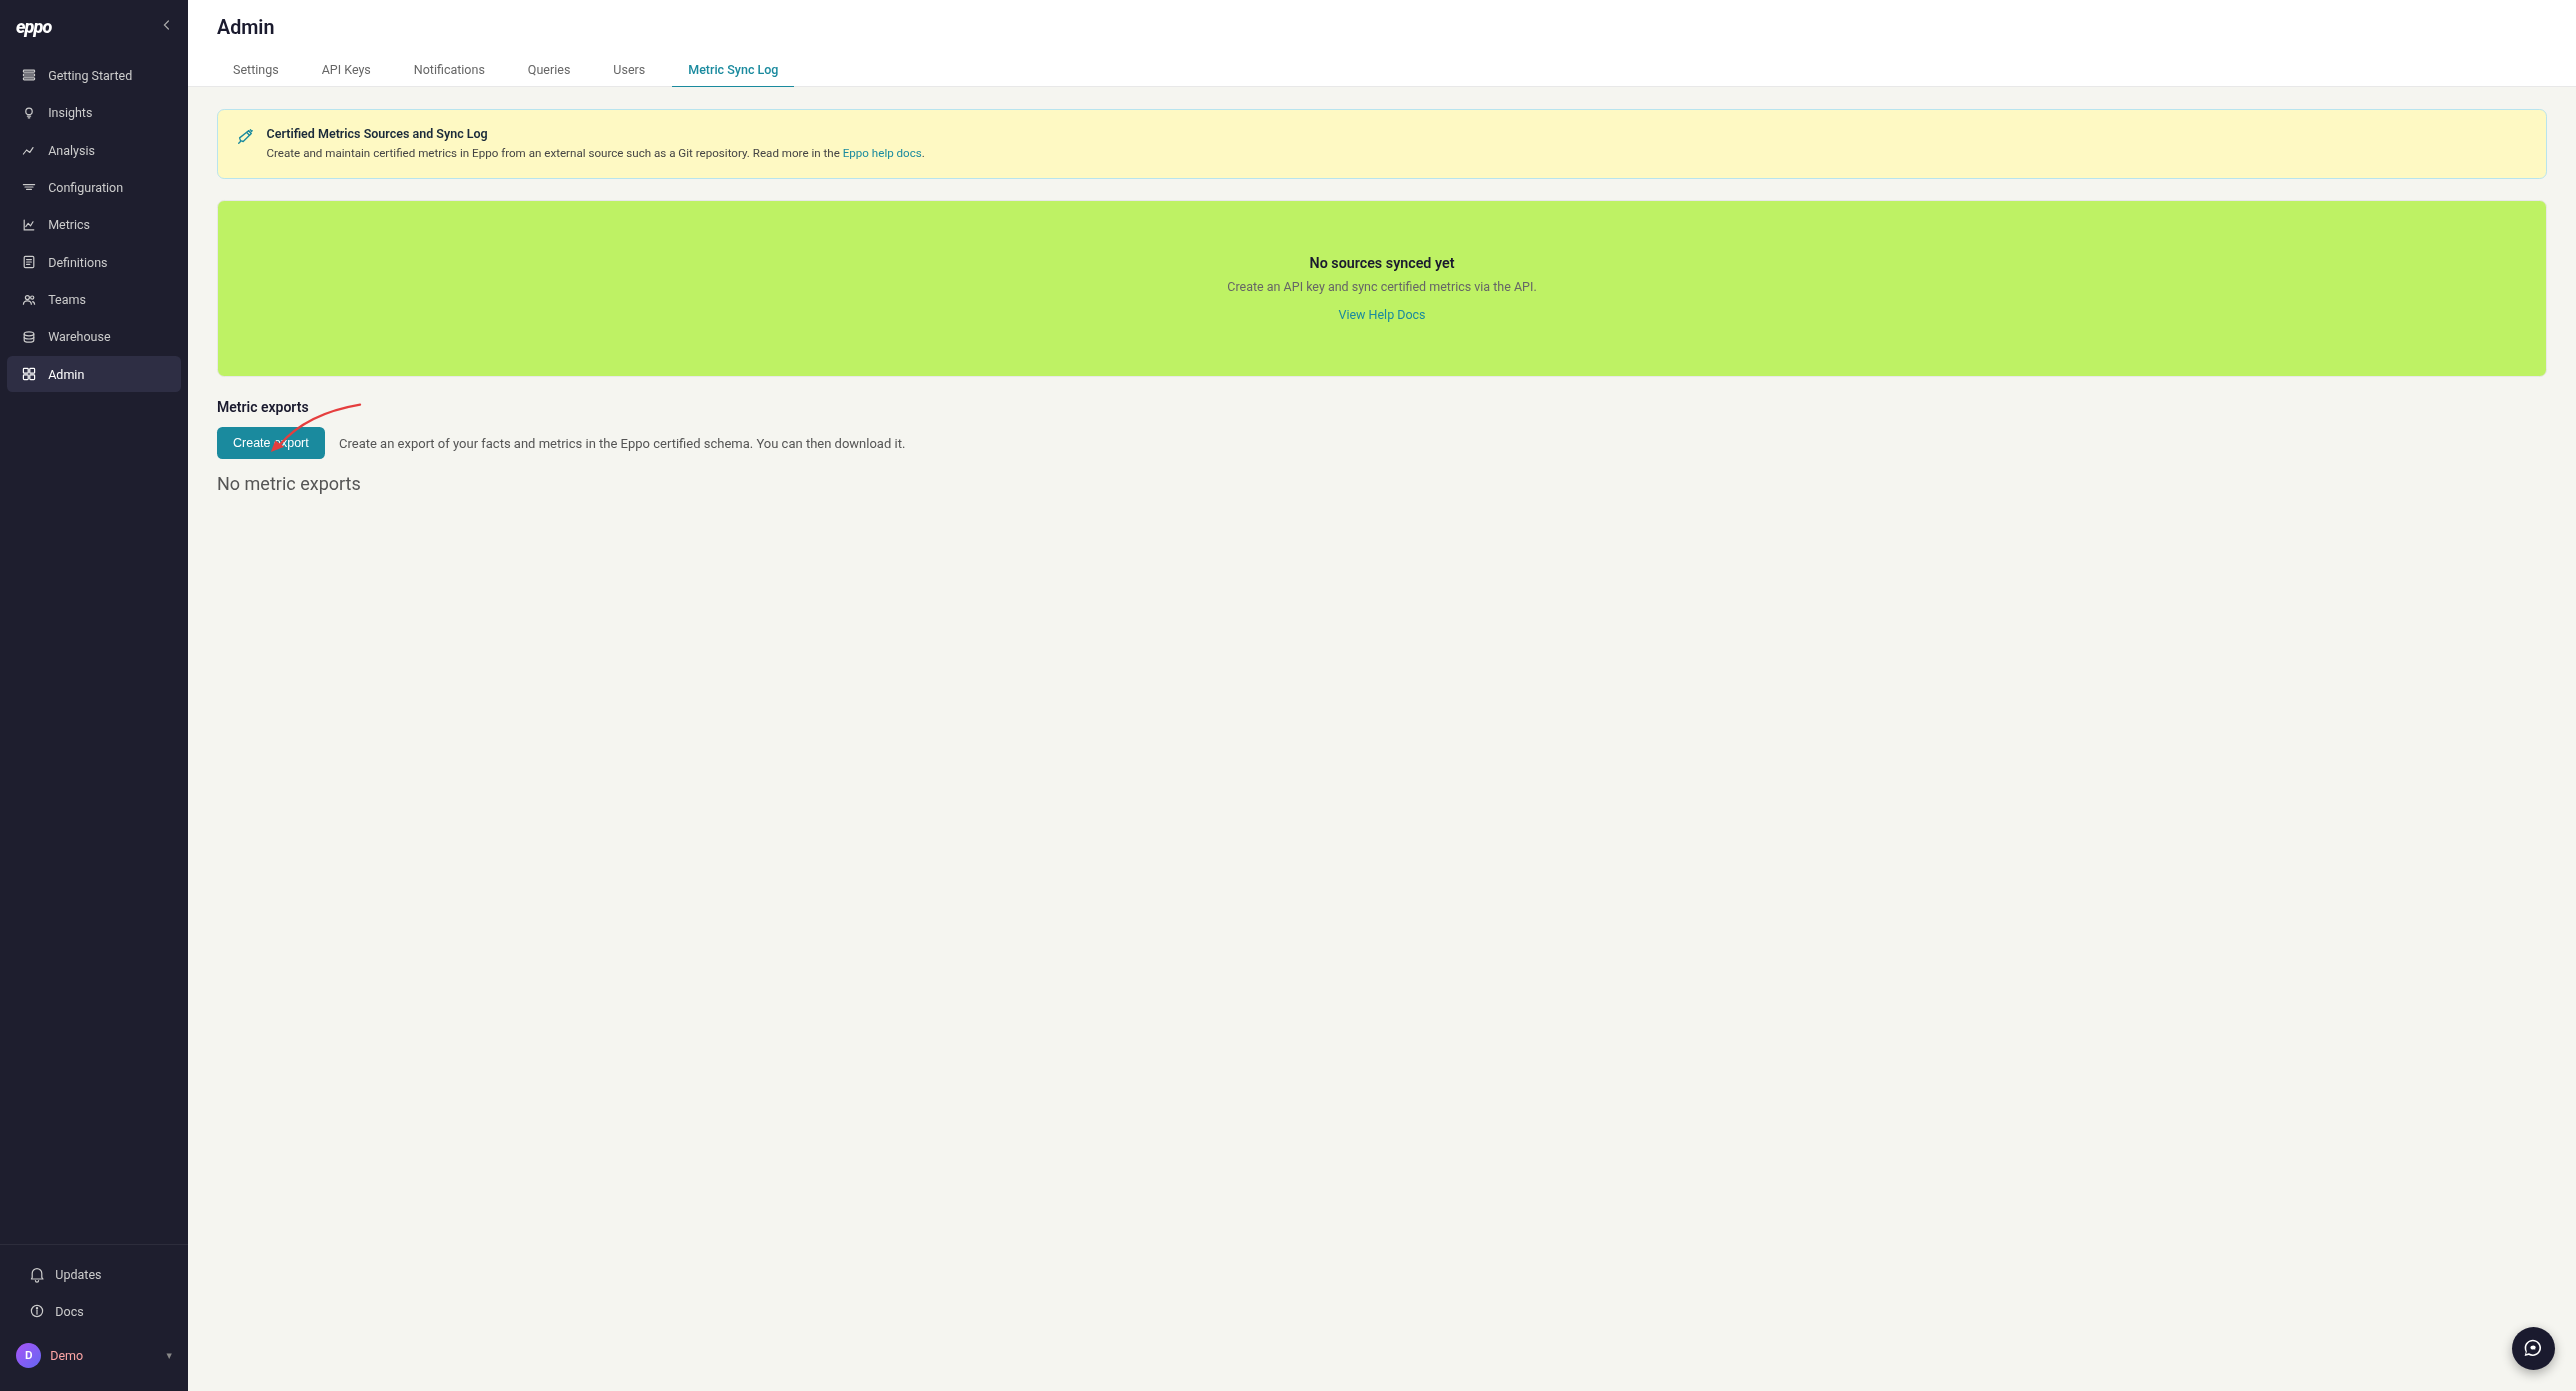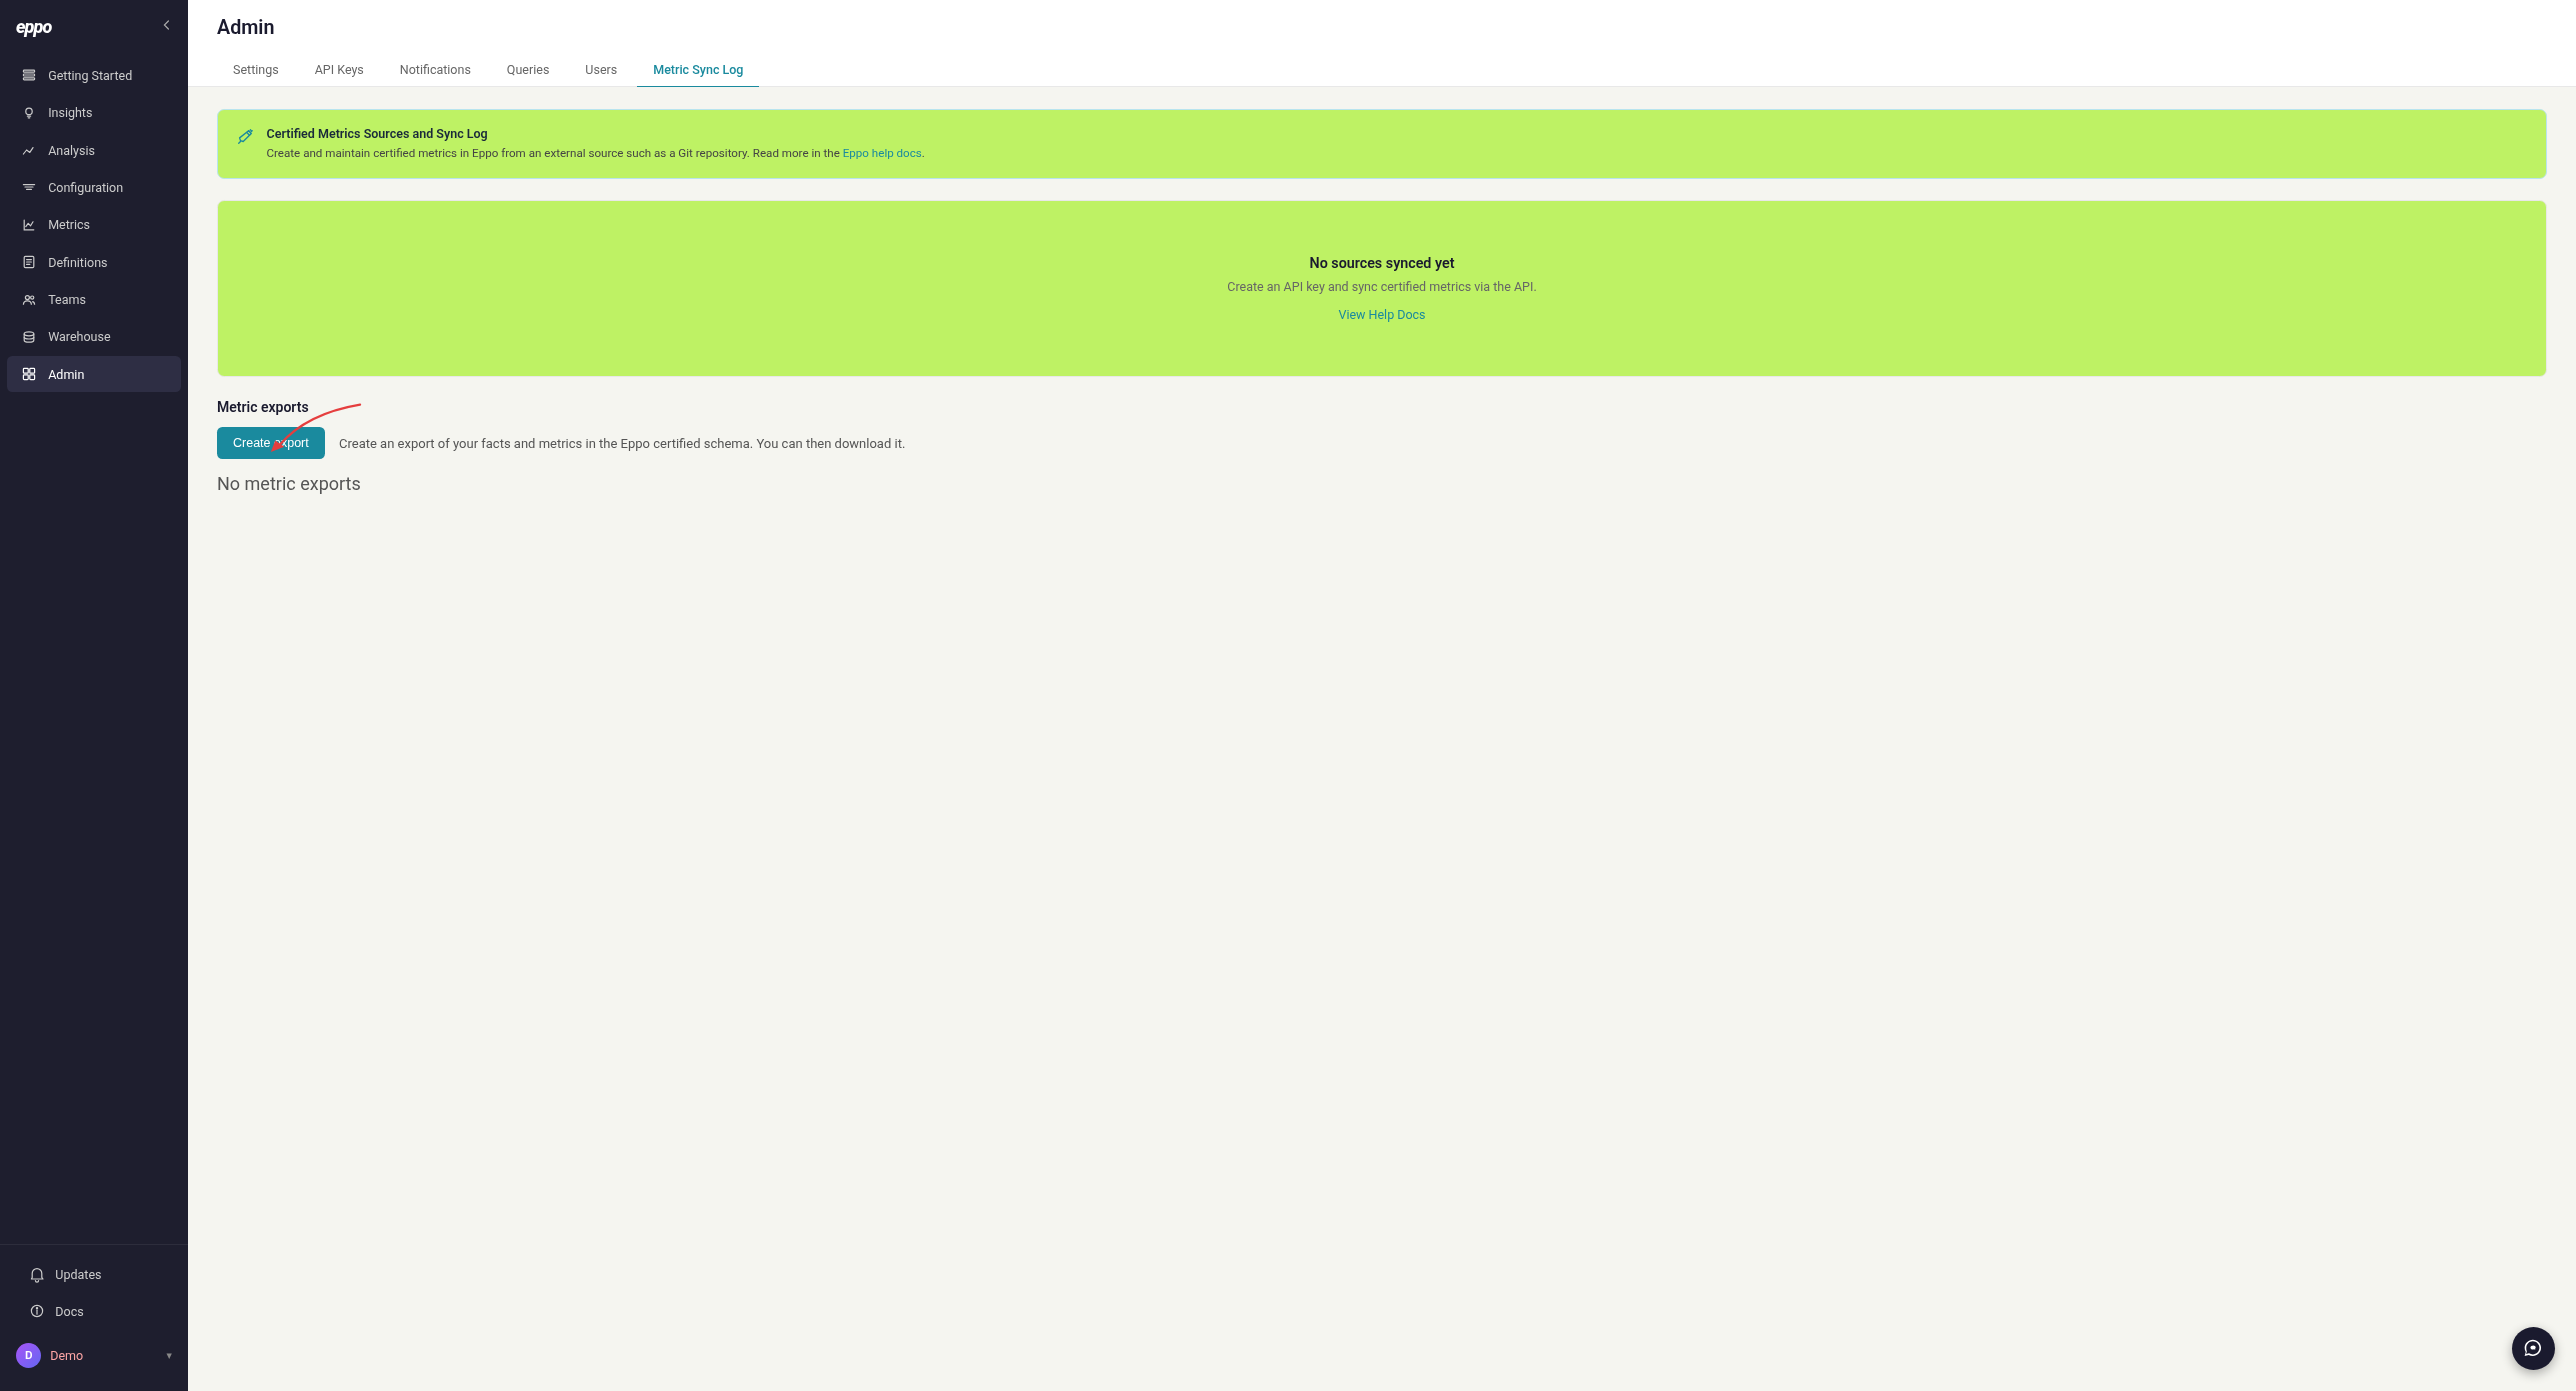--- a/index.html
+++ b/index.html
@@ -116,21 +116,21 @@
       border-bottom: 0.9px solid #e8e8e8;
     }
     .page-title {
       font-size: 19.7px;
       font-weight: 600;
       color: #1a1a2e;
       margin-bottom: 14.3px;
     }
     .tabs {
       display: flex;
-      gap: 4px;
+      gap: 11px;
     }
     .tab {
       padding: 9px 16px;
       font-size: 12.5px;
       color: #666;
       cursor: pointer;
       border-bottom: 1.8px solid transparent;
       margin-bottom: -0.9px;
       white-space: nowrap;
     }
@@ -143,21 +143,21 @@
     
     .content {
       flex: 1;
       overflow-y: auto;
       padding: 21.5px 29px;
       background: #f5f5f0;
     }
 
     
     .info-banner {
-      background: #bef264;
+      background: #fef9c3;
       border: 0.9px solid #b8e4ee;
       border-radius: 7.2px;
       padding: 16px 18px;
       display: flex;
       align-items: flex-start;
       gap: 12.5px;
       margin-bottom: 21.5px;
     }
     .banner-icon {
       color: #1a8a9e;

